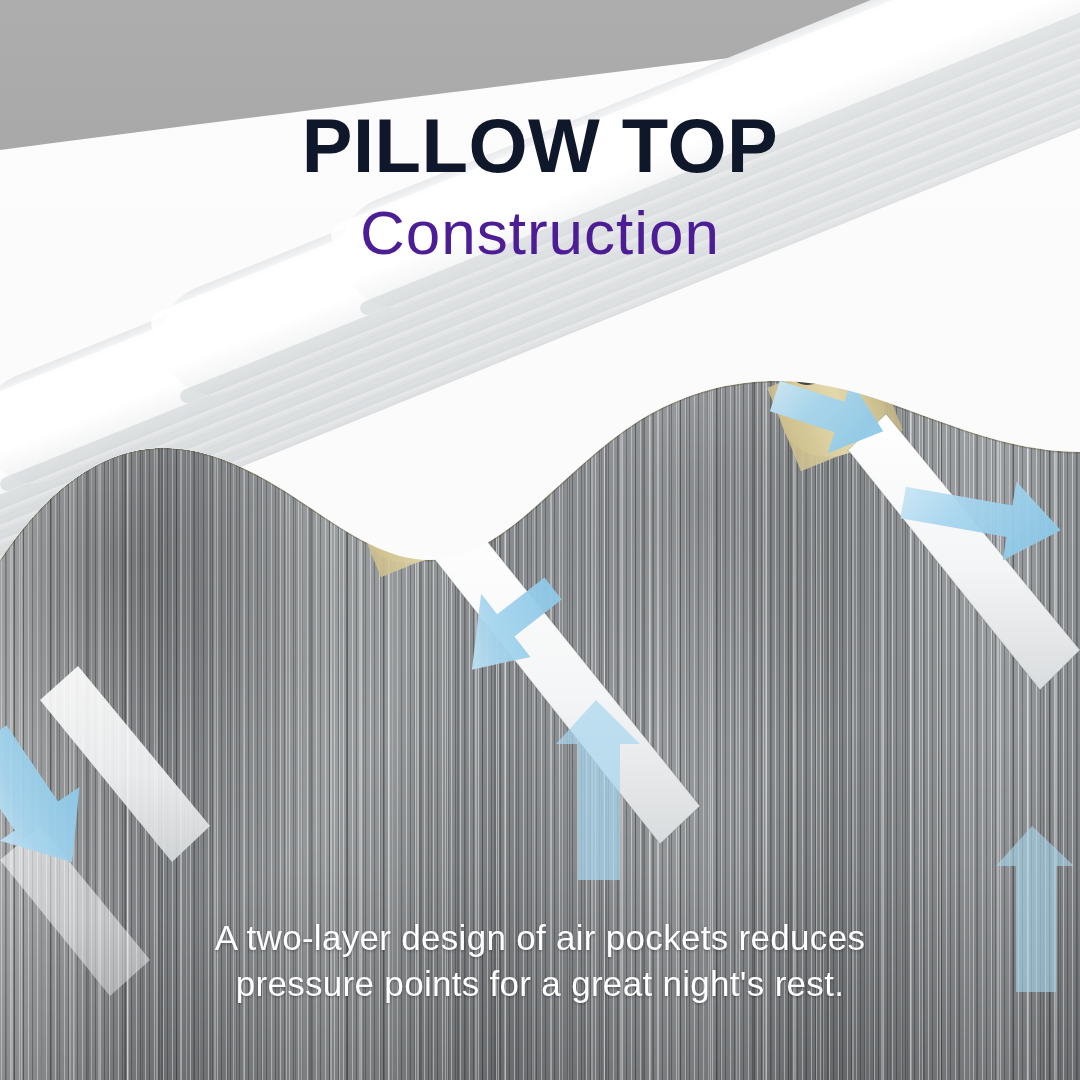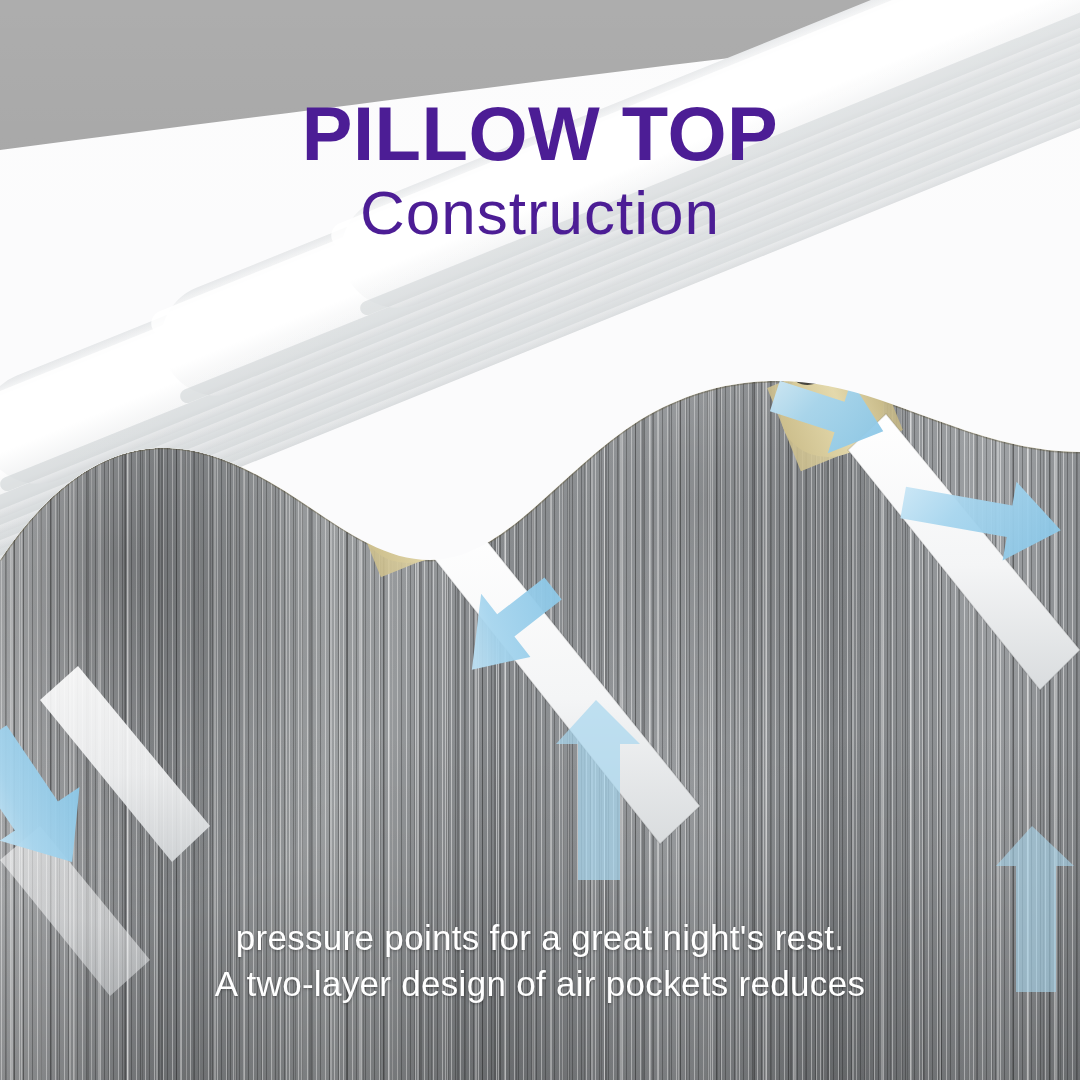--- a/index.html
+++ b/index.html
@@ -67,21 +67,21 @@
   .tube-layer{position:absolute;left:0;top:0;width:1080px;height:1080px;}
 
   
   .title-block{
     position:absolute;left:0;top:96px;width:1080px;text-align:center;
     pointer-events:none;
   }
   .title-main{
     font-family:"Liberation Sans",sans-serif;
     font-weight:700;font-size:76px;line-height:76px;
-    letter-spacing:.5px;color:#4c1d95;margin:0;
+    letter-spacing:.5px;color:#0f172a;margin:12px;
   }
   .title-sub{
     font-family:"Liberation Sans",sans-serif;
     font-weight:300;font-size:62px;line-height:74px;
     letter-spacing:1px;color:#4c1d95;margin:4px 0 0 0;
   }
   .caption{
     position:absolute;left:0;top:915px;width:1080px;text-align:center;
   }
   .caption-line{
@@ -318,17 +318,17 @@
       <rect x="0" y="0" width="1080" height="600" fill="url(#fadeTop)" opacity=".35"></rect>
     </g>
   </svg>
 
   <div class="title-block">
     <div class="title-main">PILLOW TOP</div>
     <div class="title-sub">Construction</div>
   </div>
 
   <div class="caption">
+    <div class="caption-line">A two-layer design of air pockets reduces</div>
     <div class="caption-line">pressure points for a great night's rest.</div>
-    <div class="caption-line">A two-layer design of air pockets reduces</div>
   </div>
 
 </div>
 
 </body></html>

